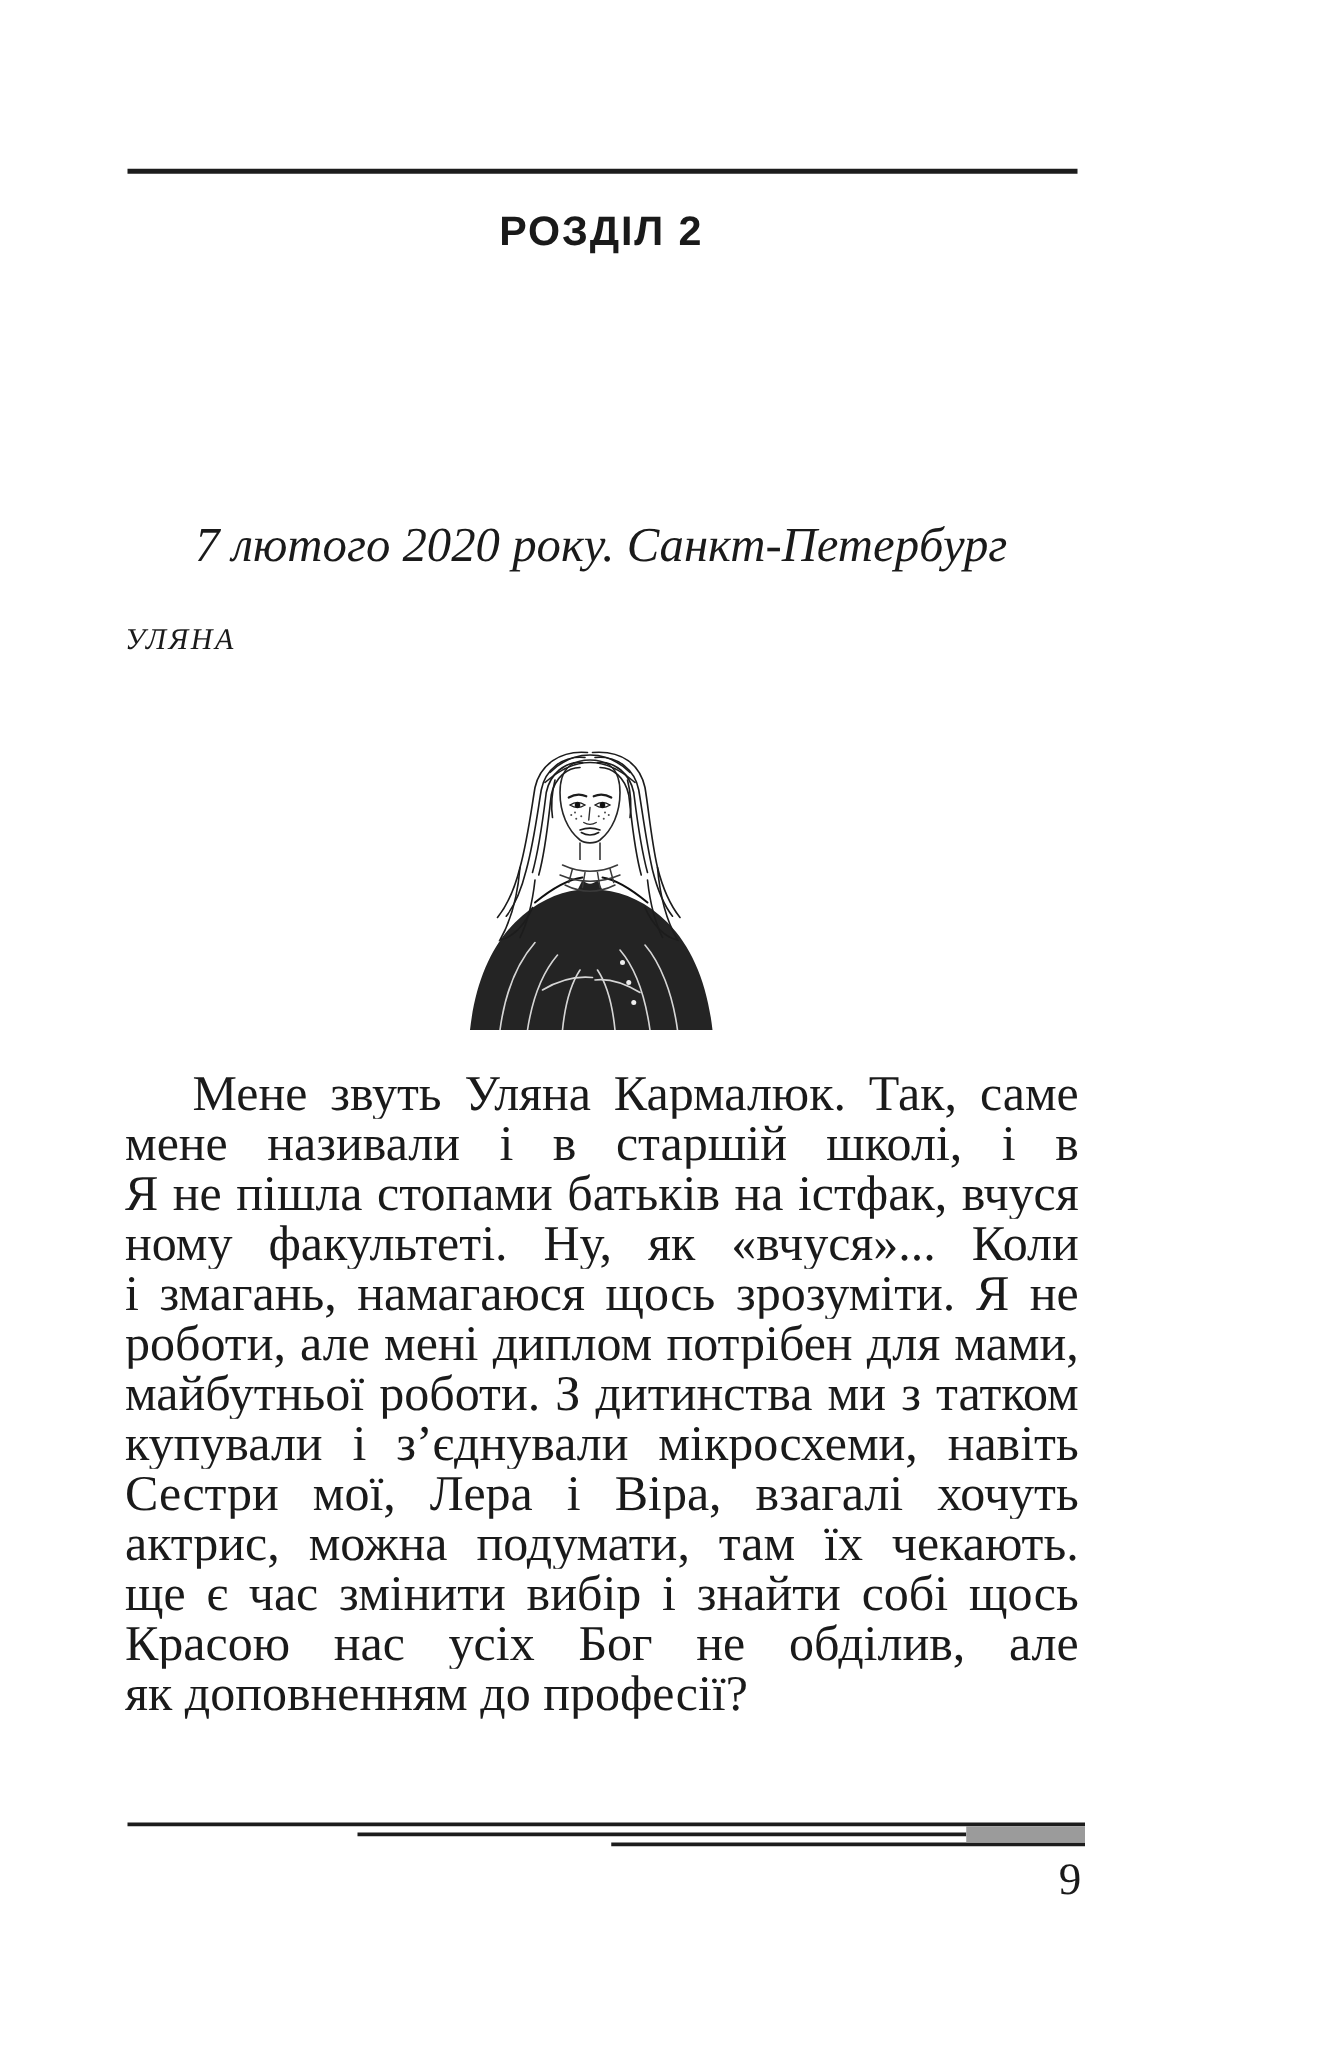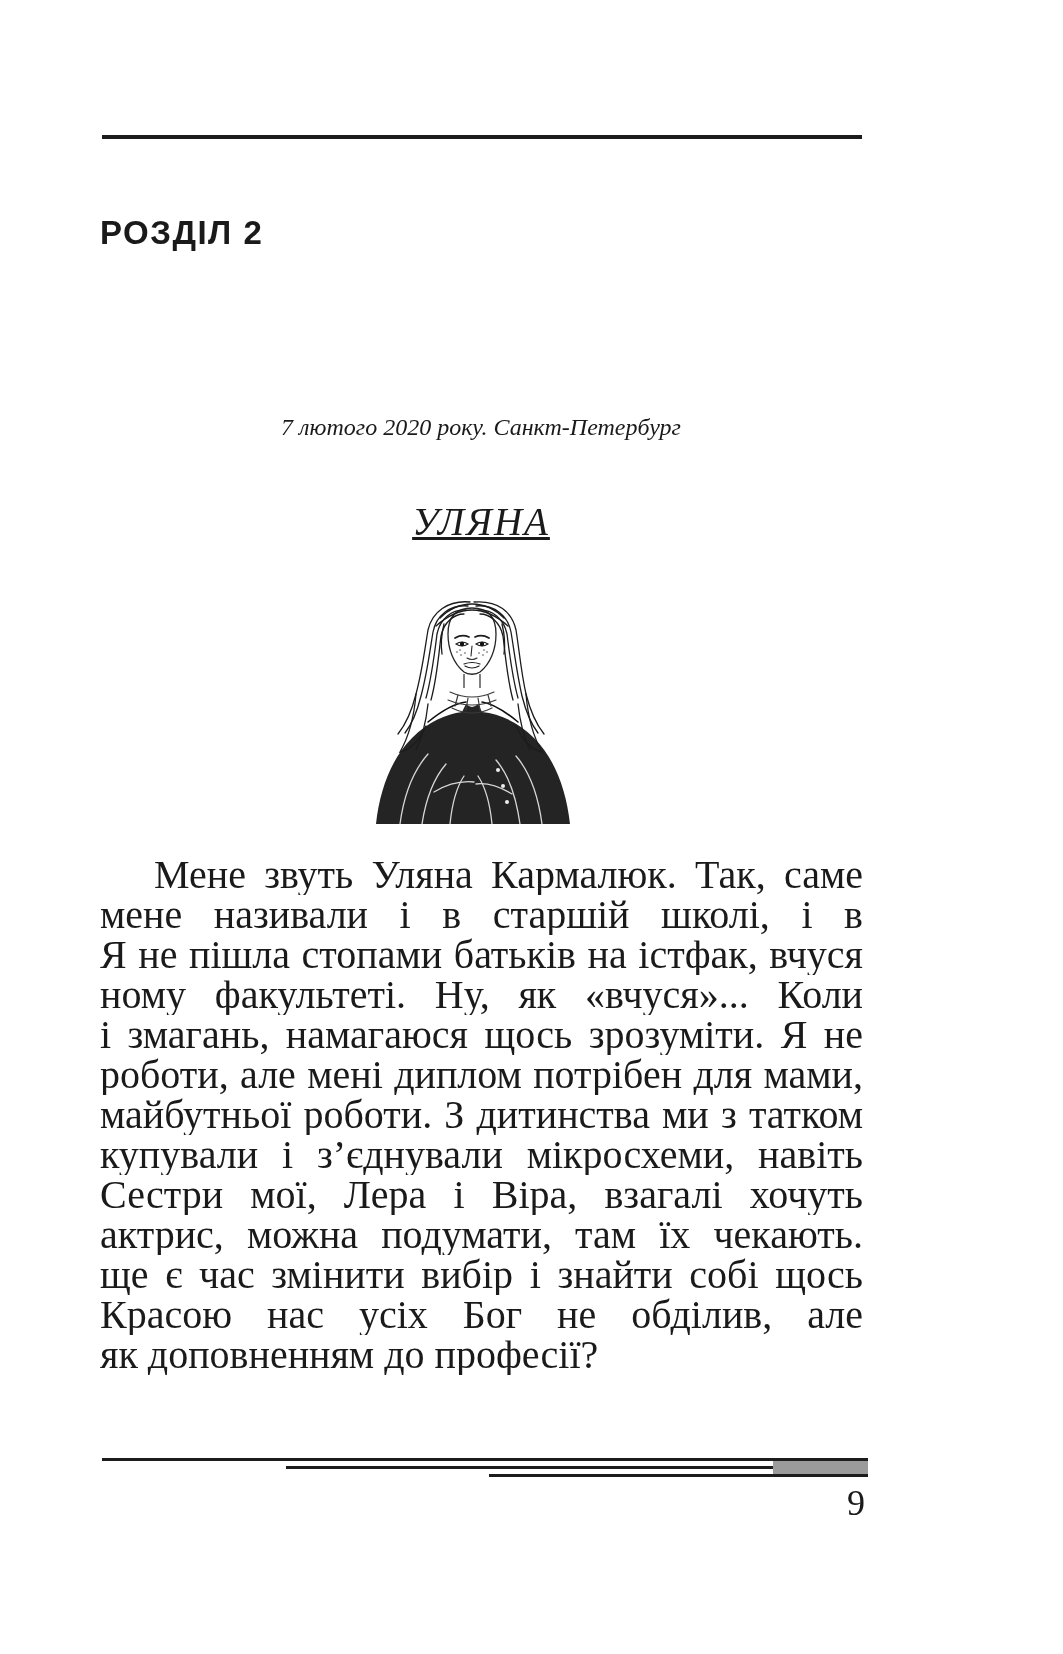--- a/index.html
+++ b/index.html
@@ -11,30 +11,31 @@
     color:#1a1a1a;
     font-family:"Liberation Serif",serif;
     overflow:hidden;
   }
   .top-rule{
     position:absolute;left:102px;top:135px;width:760px;height:4px;
     background:#1c1c1c;
   }
   .chapter-title{
     position:absolute;left:100px;top:166px;width:762px;
+    text-align:center;
     font-family:"Liberation Sans",sans-serif;
-    font-weight:700;font-size:33px;letter-spacing:1.5px;margin-top:48px;
+    font-weight:700;font-size:33px;letter-spacing:1.5px;
   }
   .dateline{
     position:absolute;left:100px;top:414px;width:762px;
-    text-align:center;font-style:italic;font-size:24px;
+    text-align:center;font-style:italic;font-size:39px;
   }
   .character-name{
     position:absolute;left:100px;top:499px;width:762px;
-    text-align:center;font-style:italic;font-size:39px;letter-spacing:2px;text-decoration:underline;
+    font-style:italic;font-size:24px;letter-spacing:2px;
   }
   .portrait{
     position:absolute;left:370px;top:592px;width:210px;height:232px;
   }
   .body-text{
     position:absolute;left:100px;top:855px;width:763px;
     font-size:40px;line-height:40px;
   }
   .body-line{
     height:40px;overflow:hidden;

